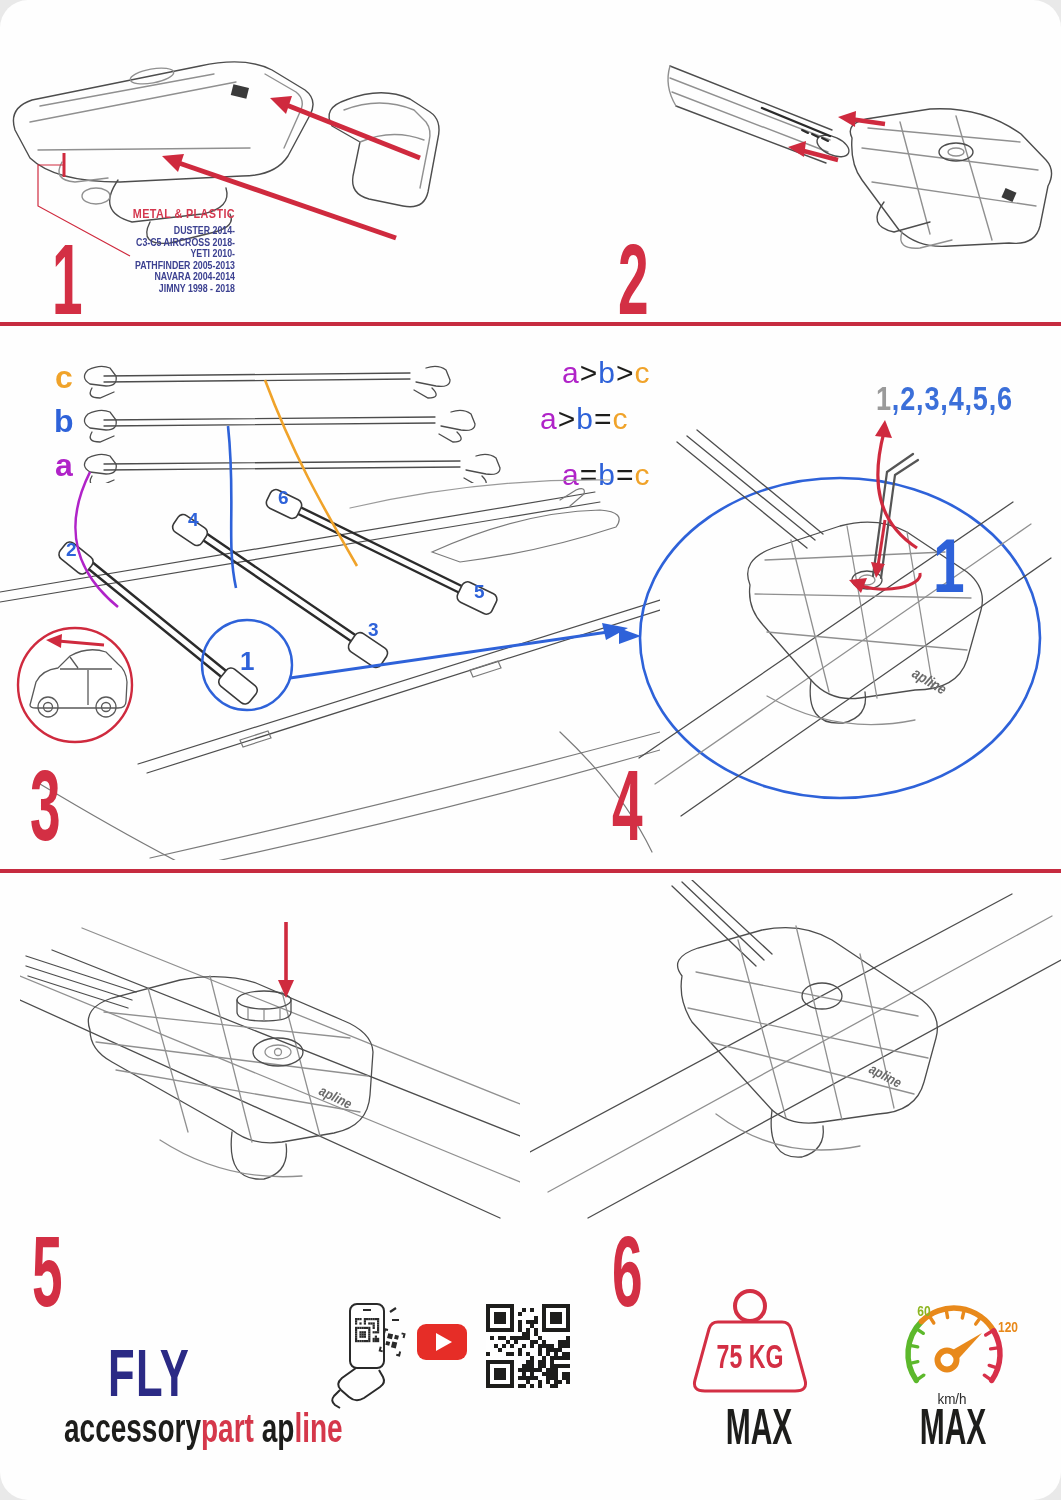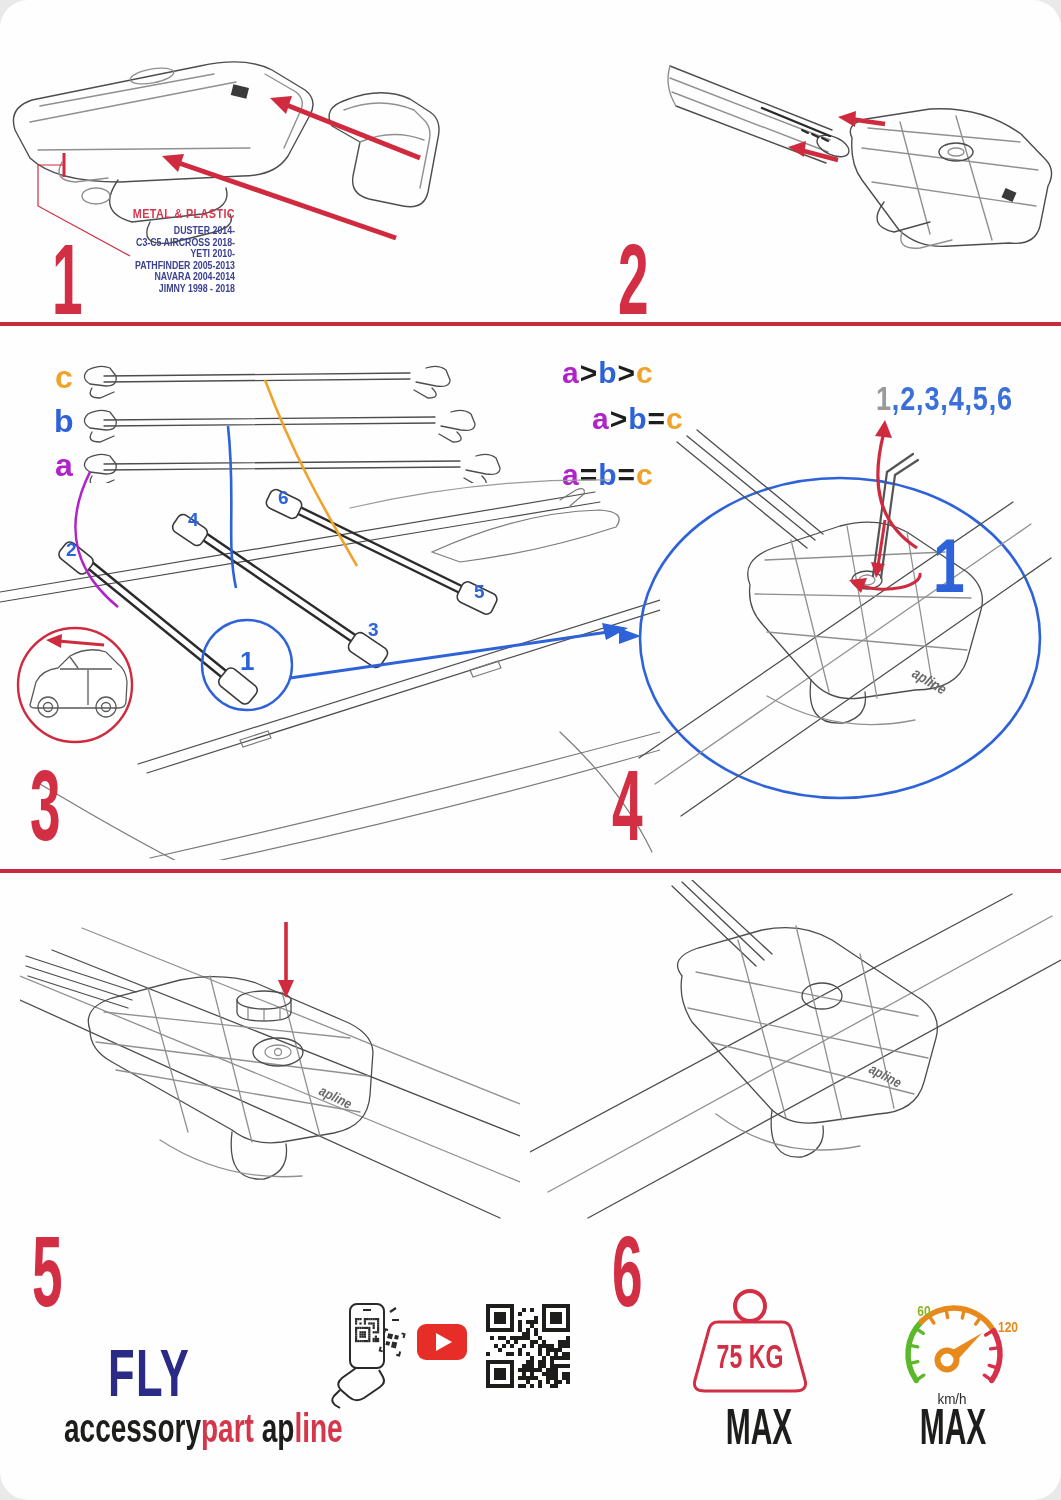--- a/index.html
+++ b/index.html
@@ -7,21 +7,21 @@
           font-family:"Liberation Sans",sans-serif;color:#1d1d1b;border-radius:28px;}
   .abs{position:absolute;}
   svg{display:block;}
   .stepnum{font-weight:700;font-size:100px;line-height:86px;color:#d32f44;
            transform:scaleX(.55);transform-origin:0 0;}
   .divider{position:absolute;left:0;width:1061px;height:4px;background:#c62b40;}
   .s1text{left:63px;top:206px;width:172px;text-align:right;transform:scaleX(.8);transform-origin:100% 0;}
   .s1text .mat{color:#d4374e;font-weight:700;font-size:13.5px;margin-bottom:4px;letter-spacing:.5px;}
   .s1text .mdl{color:#3c4191;font-weight:700;font-size:11px;line-height:11.5px;}
   .barlabel{font-weight:700;font-size:32px;line-height:30px;}
-  .formula{font-weight:700;font-size:30px;line-height:30px;letter-spacing:1px;}
+  .formula{font-weight:400;font-size:30px;line-height:30px;letter-spacing:1px;}
   .f-a{color:#b023c8;} .f-b{color:#2e62d9;} .f-c{color:#f0a32a;} .f-o{color:#1d1d1b;}
   .seq{font-weight:700;font-size:33px;transform:scaleX(.82);transform-origin:0 0;letter-spacing:1px;}
   .seq .g1{color:#9a9a9a;} .seq .rest{color:#3b6fd9;}
   .fly{font-weight:700;font-size:66px;line-height:58px;color:#2b2a85;transform:scaleX(.66);transform-origin:0 0;letter-spacing:2px;}
   .wordmark{font-weight:700;font-size:40px;line-height:40px;transform:scaleX(.7);transform-origin:0 0;letter-spacing:0px;}
   .wm-k{color:#1d1d1b;} .wm-r{color:#d5374a;}
   .maxlabel{font-weight:700;font-size:50px;line-height:46px;color:#1d1d1b;transform:scaleX(.6);transform-origin:50% 0;text-align:center;}
 </style>
 </head>
 <body>
@@ -132,21 +132,21 @@
         <path d="M24,106 L380,103 M24,112 L380,109"></path>
         <path d="M8,100 Q0,108 10,114 L26,116 Q38,116 36,106 L30,98 Q20,94 8,100 Z M12,118 Q6,128 20,128 L34,122"></path>
         <path d="M396,98 Q408,94 416,100 L420,110 Q420,118 406,116 L386,112 M402,118 Q412,128 398,128 L384,120"></path>
       </g>
     </g>
   </svg>
 
   <div class="abs formula" style="left:562px;top:358px">
     <span class="f-a">a</span><span class="f-o">&gt;</span><span class="f-b">b</span><span class="f-o">&gt;</span><span class="f-c">c</span>
   </div>
-  <div class="abs formula" style="left:592px;top:404px">
+  <div class="abs formula" style="left:540px;top:404px">
     <span class="f-a">a</span><span class="f-o">&gt;</span><span class="f-b">b</span><span class="f-o">=</span><span class="f-c">c</span>
   </div>
   <div class="abs formula" style="left:562px;top:460px">
     <span class="f-a">a</span><span class="f-o">=</span><span class="f-b">b</span><span class="f-o">=</span><span class="f-c">c</span>
   </div>
 
   <svg class="abs" style="left:0;top:360px" width="660" height="500" viewBox="0 0 660 500">
     <g fill="none" stroke="#7a7a7a" stroke-width="1.2" stroke-linecap="round">
 
       <path d="M0,232 L595,132 M0,242 L600,142" stroke="#4d4d4d"></path>

